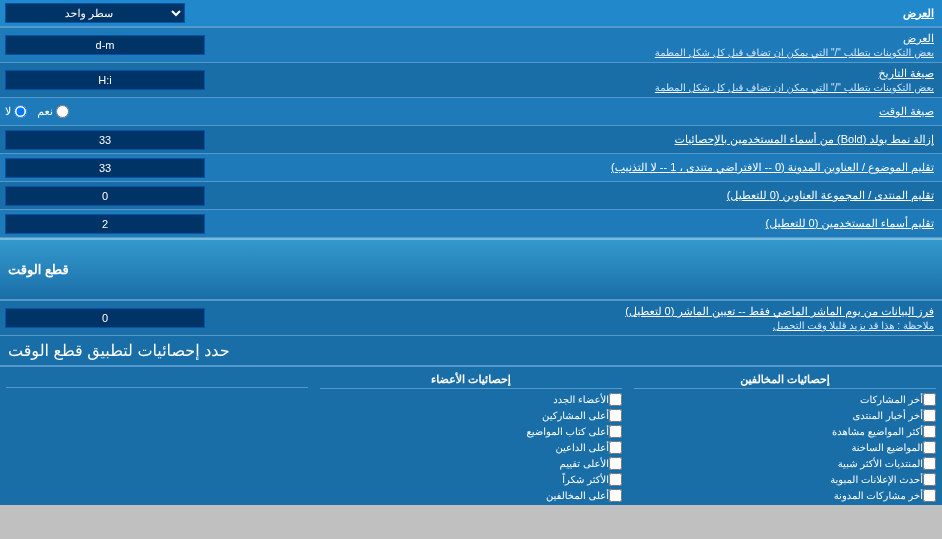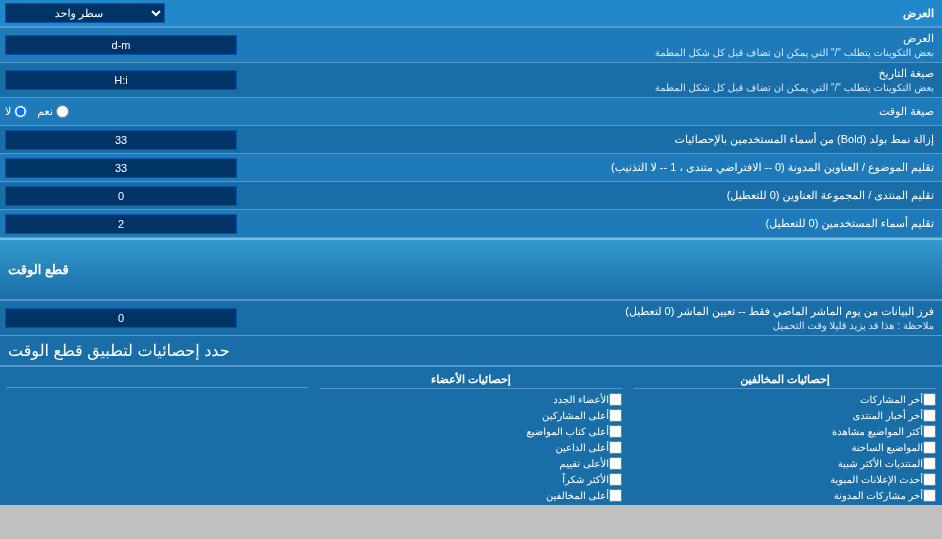--- a/index.html
+++ b/index.html
@@ -18,51 +18,52 @@
       align-items: center;
       border-bottom: 1px solid #5599cc;
       min-height: 28px;
     }
     .row-label {
       flex: 1;
       padding: 4px 8px;
       color: #ffffff;
       text-align: right;
       font-size: 11px;
+      text-decoration: underline;
     }
     .row-label small {
       display: block;
       font-size: 10px;
       color: #d0e8ff;
       margin-top: 2px;
     }
     .row-input {
       width: 280px;
       padding: 3px 5px;
       display: flex;
       align-items: center;
       justify-content: flex-end;
     }
     .input-field {
       background: #003366;
       color: #ffffff;
       border: 1px solid #0055aa;
       padding: 3px 6px;
       font-size: 11px;
-      width: 232px;
+      width: 200px;
       text-align: center;
       direction: ltr;
     }
     .select-field {
       background: #003366;
       color: #ffffff;
       border: 1px solid #0055aa;
       padding: 2px 4px;
       font-size: 11px;
-      width: 160px;
+      width: 180px;
       text-align: center;
       direction: ltr;
     }
     .radio-group {
       display: flex;
       align-items: center;
       gap: 10px;
       direction: rtl;
     }
     .radio-group label {

